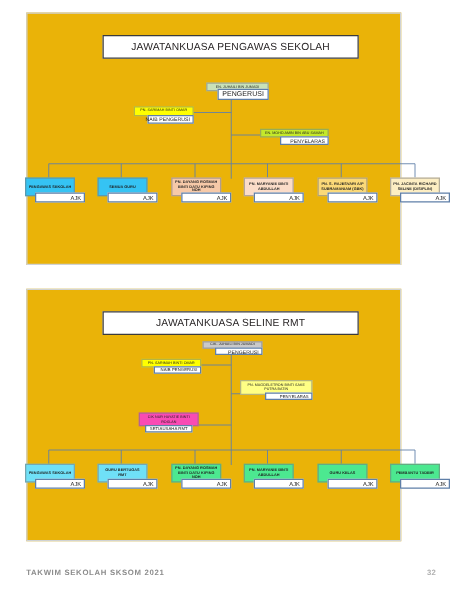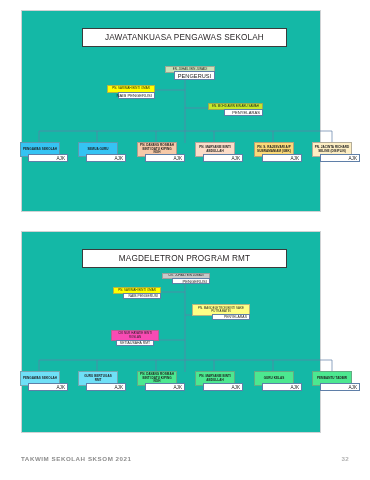--- a/index.html
+++ b/index.html
@@ -20,21 +20,21 @@
     inset: 0;
     background: #ffffff;
   }
 
   
   .slide {
     position: absolute;
     left: 21px;
     width: 300px;
     border: 1px solid #cfd2d4;
-    background: #14b8a6;
+    background: #eab308;
     box-sizing: border-box;
   }
   #slide-1 { top: 10px;  height: 202px; }
   #slide-2 { top: 231px; height: 202px; }
 
   
   .chart-title {
     position: absolute;
     left: 60px;
     top: 17px;
@@ -212,21 +212,21 @@
       <div class="node leaf" style="left:290px; top:131px; width:48px; height:22px;">
         <div class="nameplate" style="width: 40px; height: 15px; background: rgb(253, 238, 195);">PN. JACINTA RICHARD SELINE (DISIPLIN)</div>
         <div class="roleplate" style="left:8px; top:12px; width:40px; height:8px;">AJK</div>
       </div>
 
     </div>
   </div>
 
   <div class="slide" id="slide-2">
 
-    <div class="chart-title">MAGDELETRON PROGRAM RMT</div>
+    <div class="chart-title">JAWATANKUASA SELINE RMT</div>
 
     <div class="org">
 
       <svg class="lines" viewBox="0 0 326 200" preserveAspectRatio="none">
         <g stroke="#5f7fa8" stroke-width="0.7" fill="none">
           <line x1="163" y1="52" x2="163" y2="140"></line>
           <line x1="139" y1="60" x2="163" y2="60"></line>
           <line x1="163" y1="83" x2="170" y2="83"></line>
           <line x1="137" y1="108" x2="163" y2="108"></line>
           <line x1="17" y1="128" x2="310" y2="128"></line>

